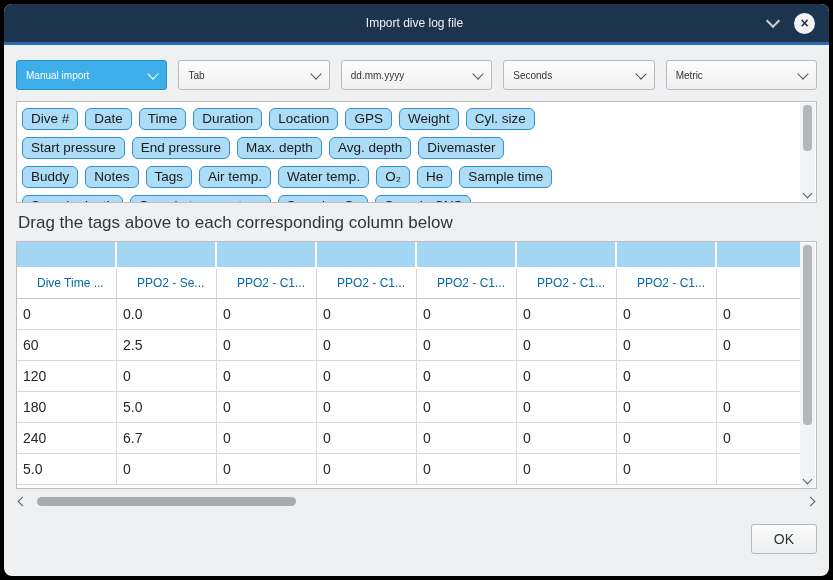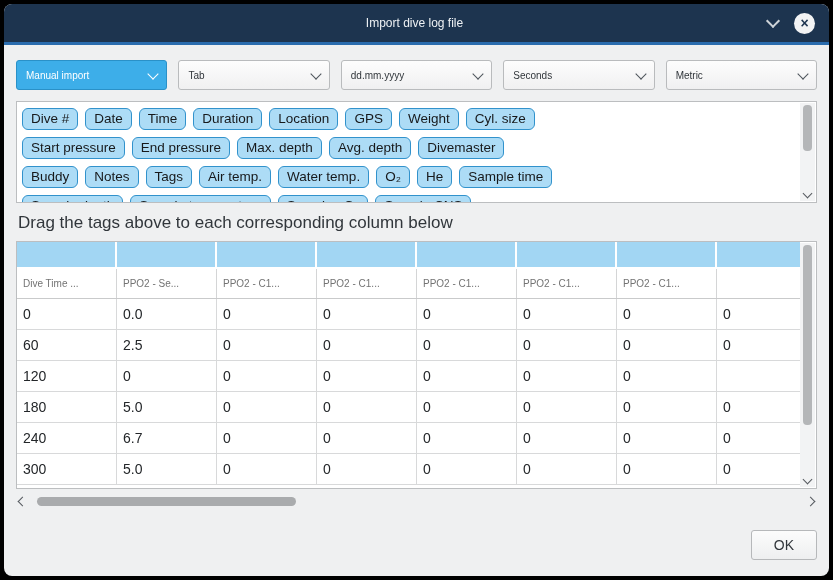--- a/index.html
+++ b/index.html
@@ -106,21 +106,21 @@
   .cell {
     flex:0 0 100px; width:100px; box-sizing:border-box;
     overflow:hidden; white-space:nowrap;
   }
   .drop-row { height:25px; margin-bottom:2px; }
   .drop-cell {
     background:#a2d6f3; border-right:2px solid #ffffff; height:25px;
   }
   .head-row { height:29px; border-bottom:1px solid #c9cacb; }
   .head-cell {
-    font-size:10px; color:#737373; line-height:29px; padding-left:6px;
+    font-size:12px; color:#0369a1; line-height:29px; padding-left:20px;
     border-right:1px solid #d4d5d6;
   }
   .data-row { height:30px; border-bottom:1px solid #d8d9da; }
   .data-cell {
     font-size:14px; color:#232629; line-height:30px; padding-left:6px;
     border-right:1px solid #d8d9da;
   }
   
   .hscroll {
     margin-top:5px; height:15px; flex:0 0 auto;
@@ -136,21 +136,21 @@
   .h-arrow.right {
     border-right:1.6px solid #55595e; border-top:1.6px solid #55595e;
     transform:rotate(45deg);
   }
   .h-track { flex:1; height:9px; position:relative; }
   .h-handle {
     position:absolute; left:2px; top:0; height:9px; width:34%;
     background:#a9abad; border-radius:5px;
   }
   
-  .button-row { margin-top:21px; display:flex; justify-content:flex-end; gap:8px; }
+  .button-row { margin-top:15px; display:flex; justify-content:flex-end; gap:8px; }
   .btn {
     height:30px; box-sizing:border-box; padding:0 22px;
     background:linear-gradient(#fcfcfc,#eeeff0);
     border:1px solid #b6b8ba; border-radius:3px;
     font-size:14px; color:#31363b;
     display:flex; align-items:center; justify-content:center;
   }
 </style>
 </head>
 <body>
@@ -299,21 +299,20 @@
               <div class="cell data-cell">240</div>
               <div class="cell data-cell">6.7</div>
               <div class="cell data-cell">0</div>
               <div class="cell data-cell">0</div>
               <div class="cell data-cell">0</div>
               <div class="cell data-cell">0</div>
               <div class="cell data-cell">0</div>
               <div class="cell data-cell">0</div>
             </div>
             <div class="trow data-row">
-              <div class="cell data-cell">300</div>
               <div class="cell data-cell">5.0</div>
               <div class="cell data-cell">0</div>
               <div class="cell data-cell">0</div>
               <div class="cell data-cell">0</div>
               <div class="cell data-cell">0</div>
               <div class="cell data-cell">0</div>
               <div class="cell data-cell">0</div>
             </div>
           </div>
       </div>

